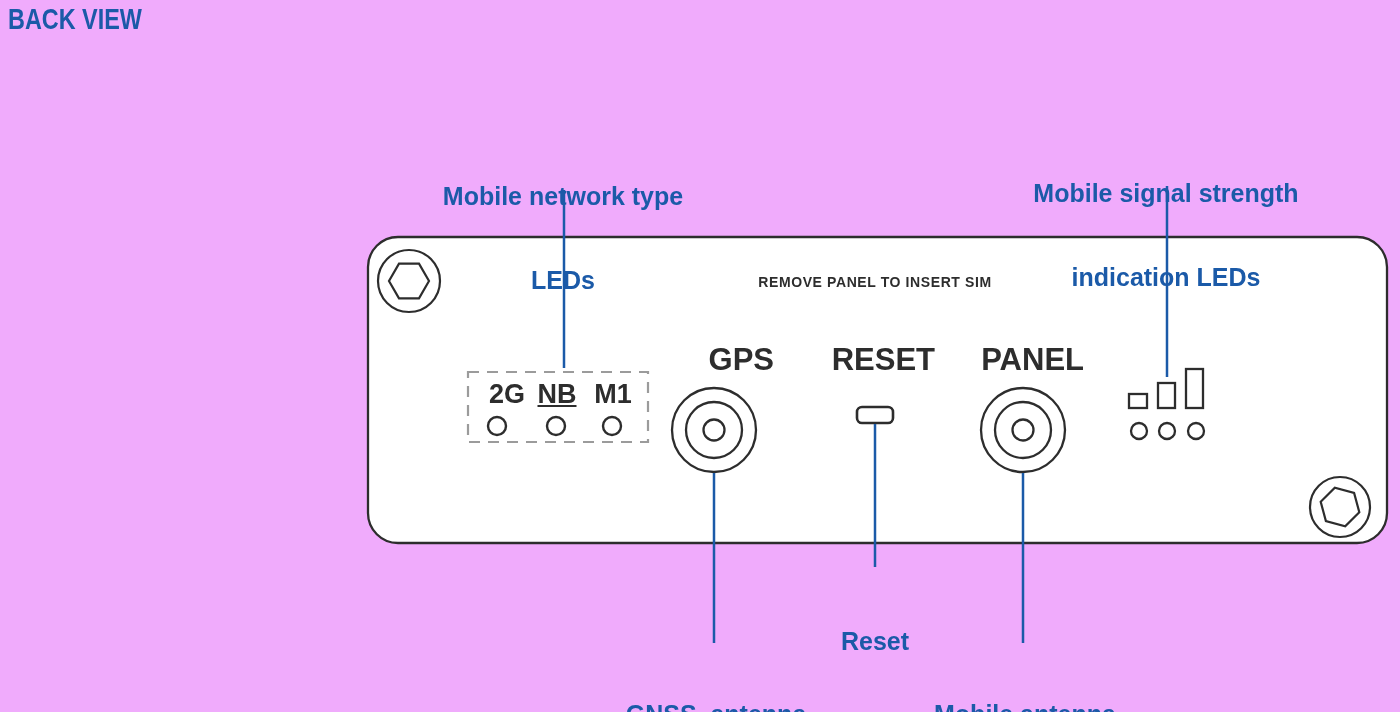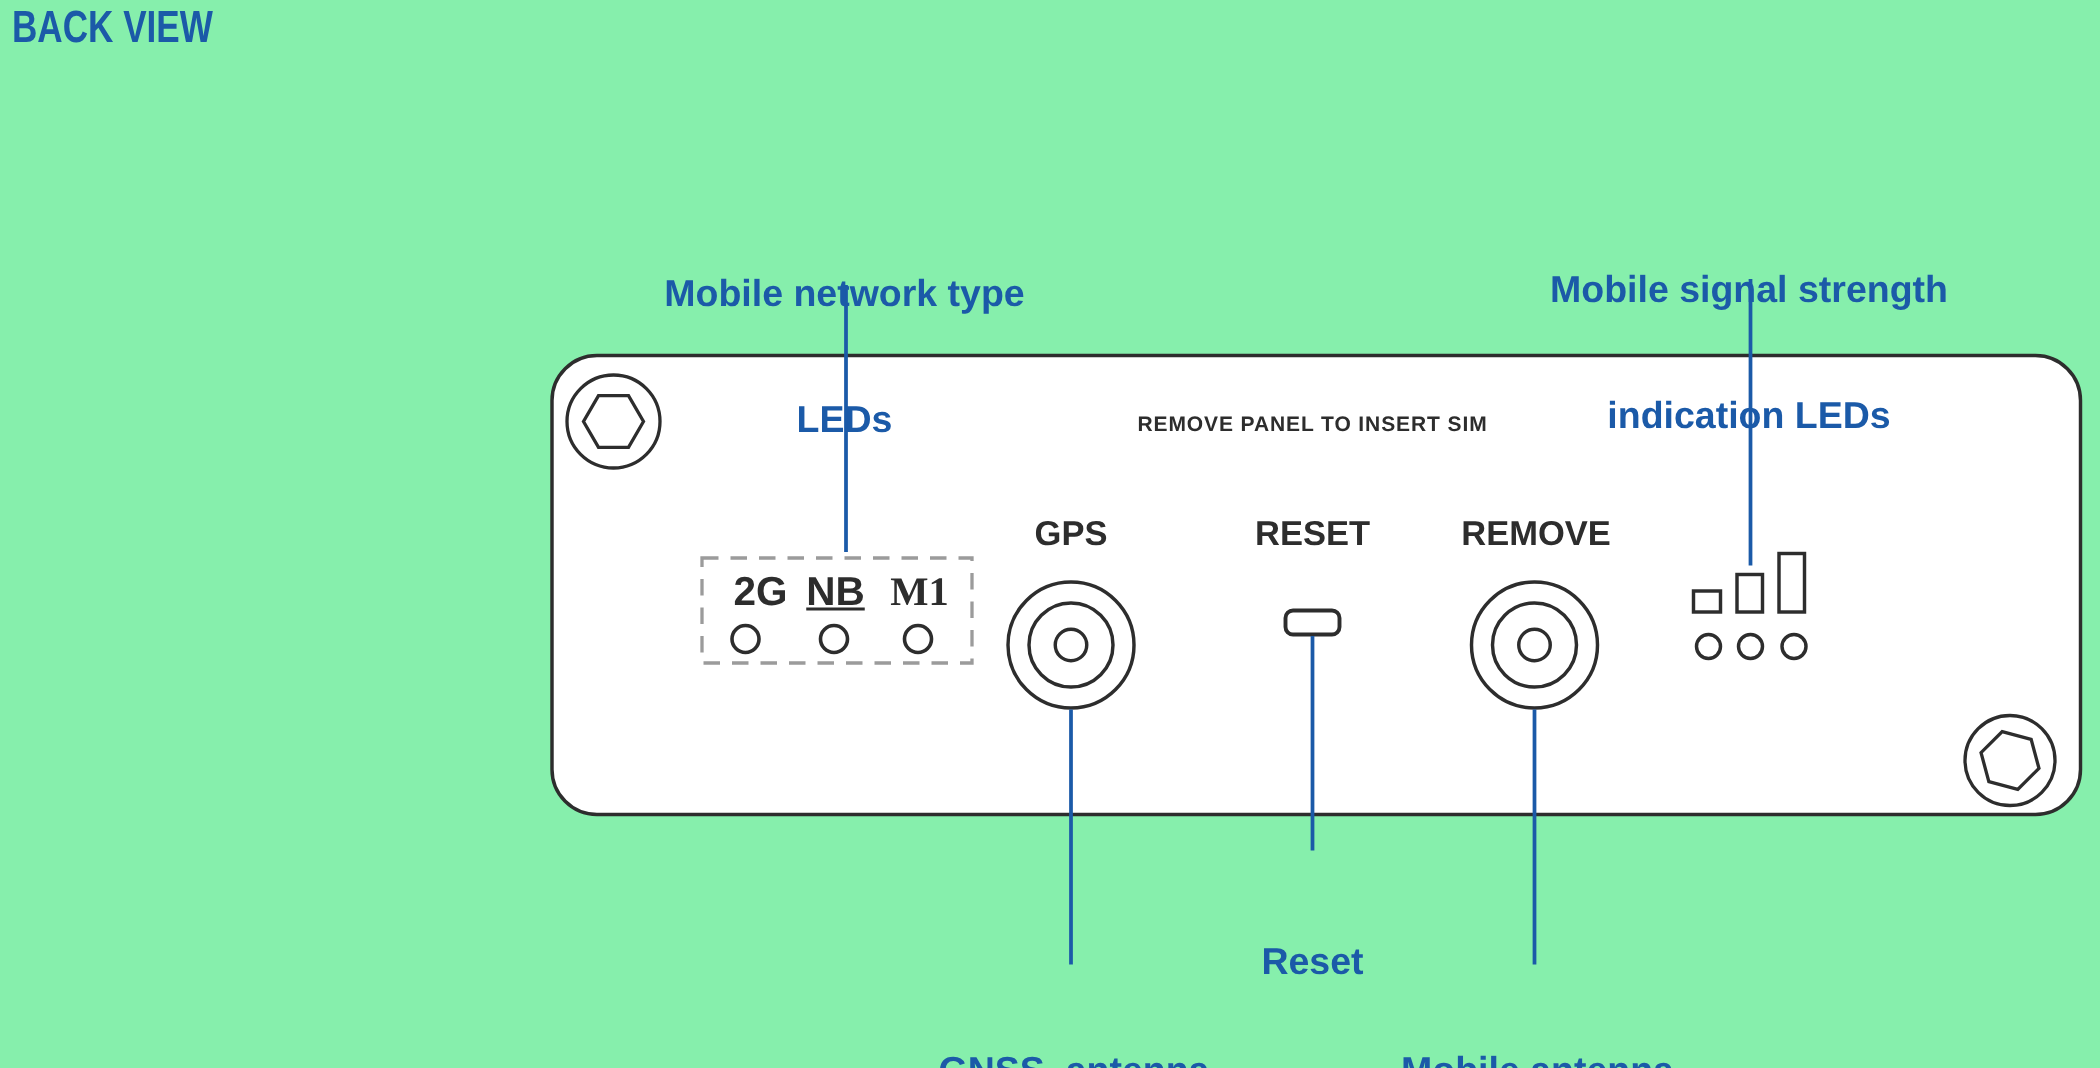--- a/index.html
+++ b/index.html
@@ -1,20 +1,20 @@
 <!DOCTYPE html>
 <html style="--accent: #1b5aa8; --line: #2d2d2d; --dash: #9b9b9b;"><head>
 <meta charset="utf-8">
 <style>
   html, body { margin: 0; padding: 0; background: #ffffff; }
   .stage {
     position: relative;
     width: 1400px;
     height: 712px;
-    background: #86efac;
+    background: #f0abfc;
     font-family: "Liberation Sans", sans-serif;
     overflow: hidden;
   }
   .diagram-svg { position: absolute; left: 0; top: 0; }
   .stroke-dark { stroke: var(--line, #2d2d2d); fill: none; }
   .fill-white { fill: #ffffff; }
   .stroke-dash { stroke: var(--dash, #9b9b9b); fill: none; }
   .leader { stroke: var(--accent, #1b5aa8); stroke-width: 2.5; fill: none; }
 
   .txt { position: absolute; text-align: center; }
@@ -33,21 +33,21 @@
     font-size: 25px; font-weight: 700;
     line-height: 28px;
     white-space: pre-wrap;
   }
   .device-label {
     color: var(--line, #2d2d2d);
     font-weight: 700;
     white-space: nowrap;
   }
   .sim-notice { font-size: 14px; letter-spacing: 0.6px; }
-  .port-label { font-size: 23px; }
+  .port-label { font-size: 31px; text-align: right; }
   .led-label  { font-size: 27px; }
 </style>
 </head>
 <body>
 
 <div class="stage">
 
   <svg class="diagram-svg" width="1400" height="712" viewBox="0 0 1400 712">
 
     <rect x="368" y="237" width="1019" height="306" rx="30" ry="30" class="stroke-dark fill-white" stroke-width="2.3"></rect>
@@ -111,25 +111,25 @@
     <div>Mobile signal strength</div>
     <div>indication LEDs</div>
   </div>
 
   <div class="txt device-label sim-notice" style="left:675px; top:274px; width:400px;">REMOVE PANEL TO INSERT SIM</div>
 
   <div class="txt device-label port-label" style="left:654px; top:342px; width:120px;">GPS</div>
 
   <div class="txt device-label port-label" style="left:815px; top:342px; width:120px;">RESET</div>
 
-  <div class="txt device-label port-label" style="left:964px; top:342px; width:120px;">REMOVE</div>
+  <div class="txt device-label port-label" style="left:964px; top:342px; width:120px;">PANEL</div>
 
   <div class="txt device-label led-label" style="left:476px; top:379px; width:62px;">2G</div>
   <div class="txt device-label led-label" style="left:526px; top:379px; width:62px;text-decoration:underline;">NB</div>
-  <div class="txt device-label led-label" style="left:582px; top:379px; width:62px;font-family:Liberation Serif, serif;">M1</div>
+  <div class="txt device-label led-label" style="left:582px; top:379px; width:62px;">M1</div>
 
   <div class="txt callout" style="left:775px; top:571px; width:200px;">
     <div>Reset</div>
     <div>button</div>
   </div>
 
   <div class="txt callout" style="left:566px; top:644px; width:300px;">
     <div>GNSS  antenna</div>
     
   </div>

